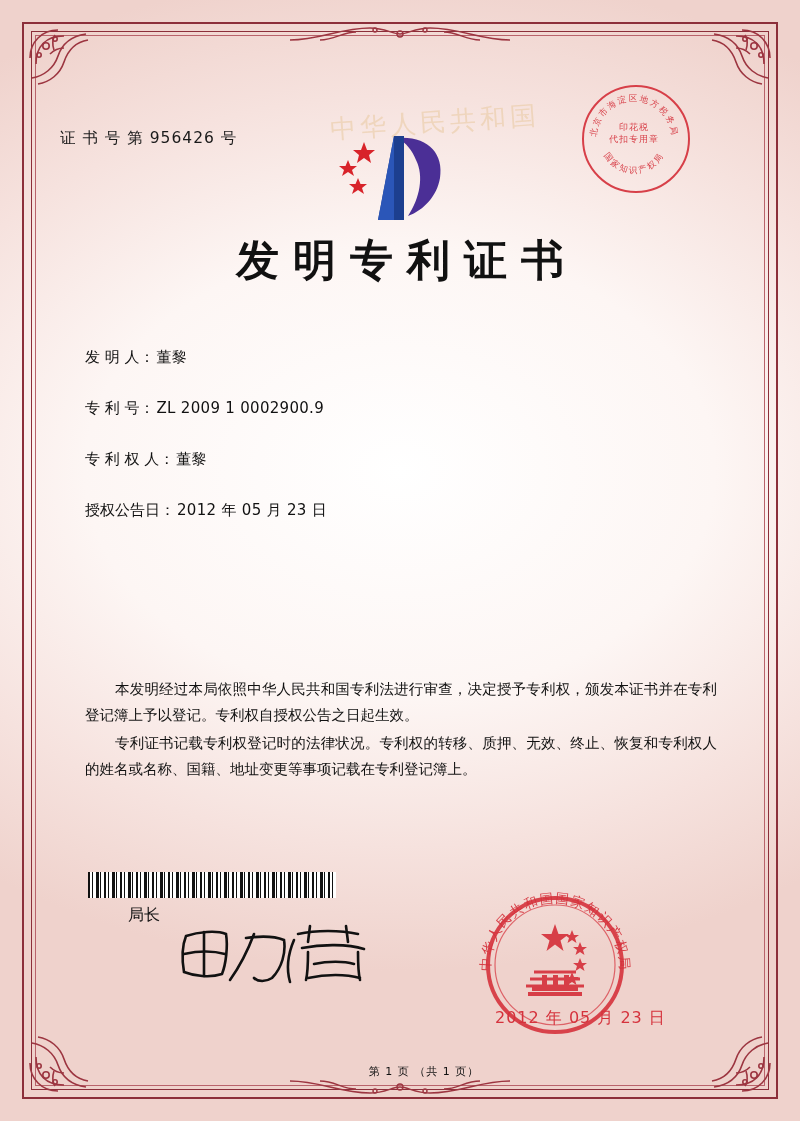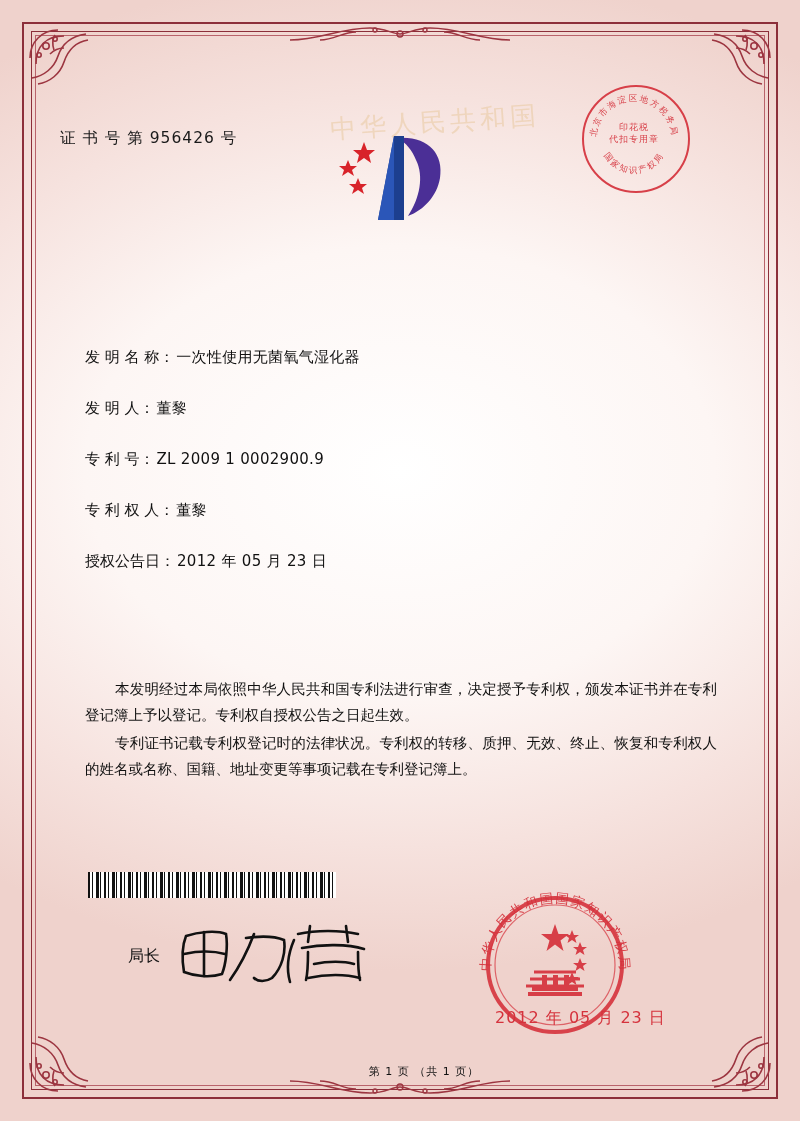--- a/index.html
+++ b/index.html
@@ -144,21 +144,21 @@
     background:
       repeating-linear-gradient(90deg,
         #111 0px,#111 2px,#fff 2px,#fff 4px,
         #111 4px,#111 5px,#fff 5px,#fff 8px,
         #111 8px,#111 11px,#fff 11px,#fff 12px,
         #111 12px,#111 13px,#fff 13px,#fff 16px);
   }
 
   
   .sig-label{
-    position:absolute;left:128px;top:946px;
+    position:absolute;left:128px;top:905px;
     font-size:16px;color:#111;
     font-family:"DejaVu Sans", sans-serif;
   }
   .signature{
     position:absolute;left:168px;top:916px;
     width:230px;height:80px;
     color:#111;
   }
   .signature svg{display:block;}
 
@@ -309,26 +309,23 @@
       </defs>
       <text class="arc"><textPath href="#arcTop" startOffset="50%" text-anchor="middle">北京市海淀区地方税务局</textPath></text>
       <text class="arc"><textPath href="#arcBottom" startOffset="50%" text-anchor="middle">国家知识产权局</textPath></text>
     </svg>
     <div class="center-lines">
       <div>印花税</div>
       <div>代扣专用章</div>
     </div>
   </div>
 
+  <div class="title">发明专利证书</div>
 
   <div class="fields">
-    <div class="field">
-      <span class="lbl">发 明 名 称：</span>
-      <span class="val">一次性使用无菌氧气湿化器</span>
-    </div>
     <div class="field">
       <span class="lbl">发 明 人：</span>
       <span class="val">董黎</span>
     </div>
     <div class="field">
       <span class="lbl">专 利 号：</span>
       <span class="val">ZL 2009 1 0002900.9</span>
     </div>
     <div class="field">
       <span class="lbl">专 利 权 人：</span>

